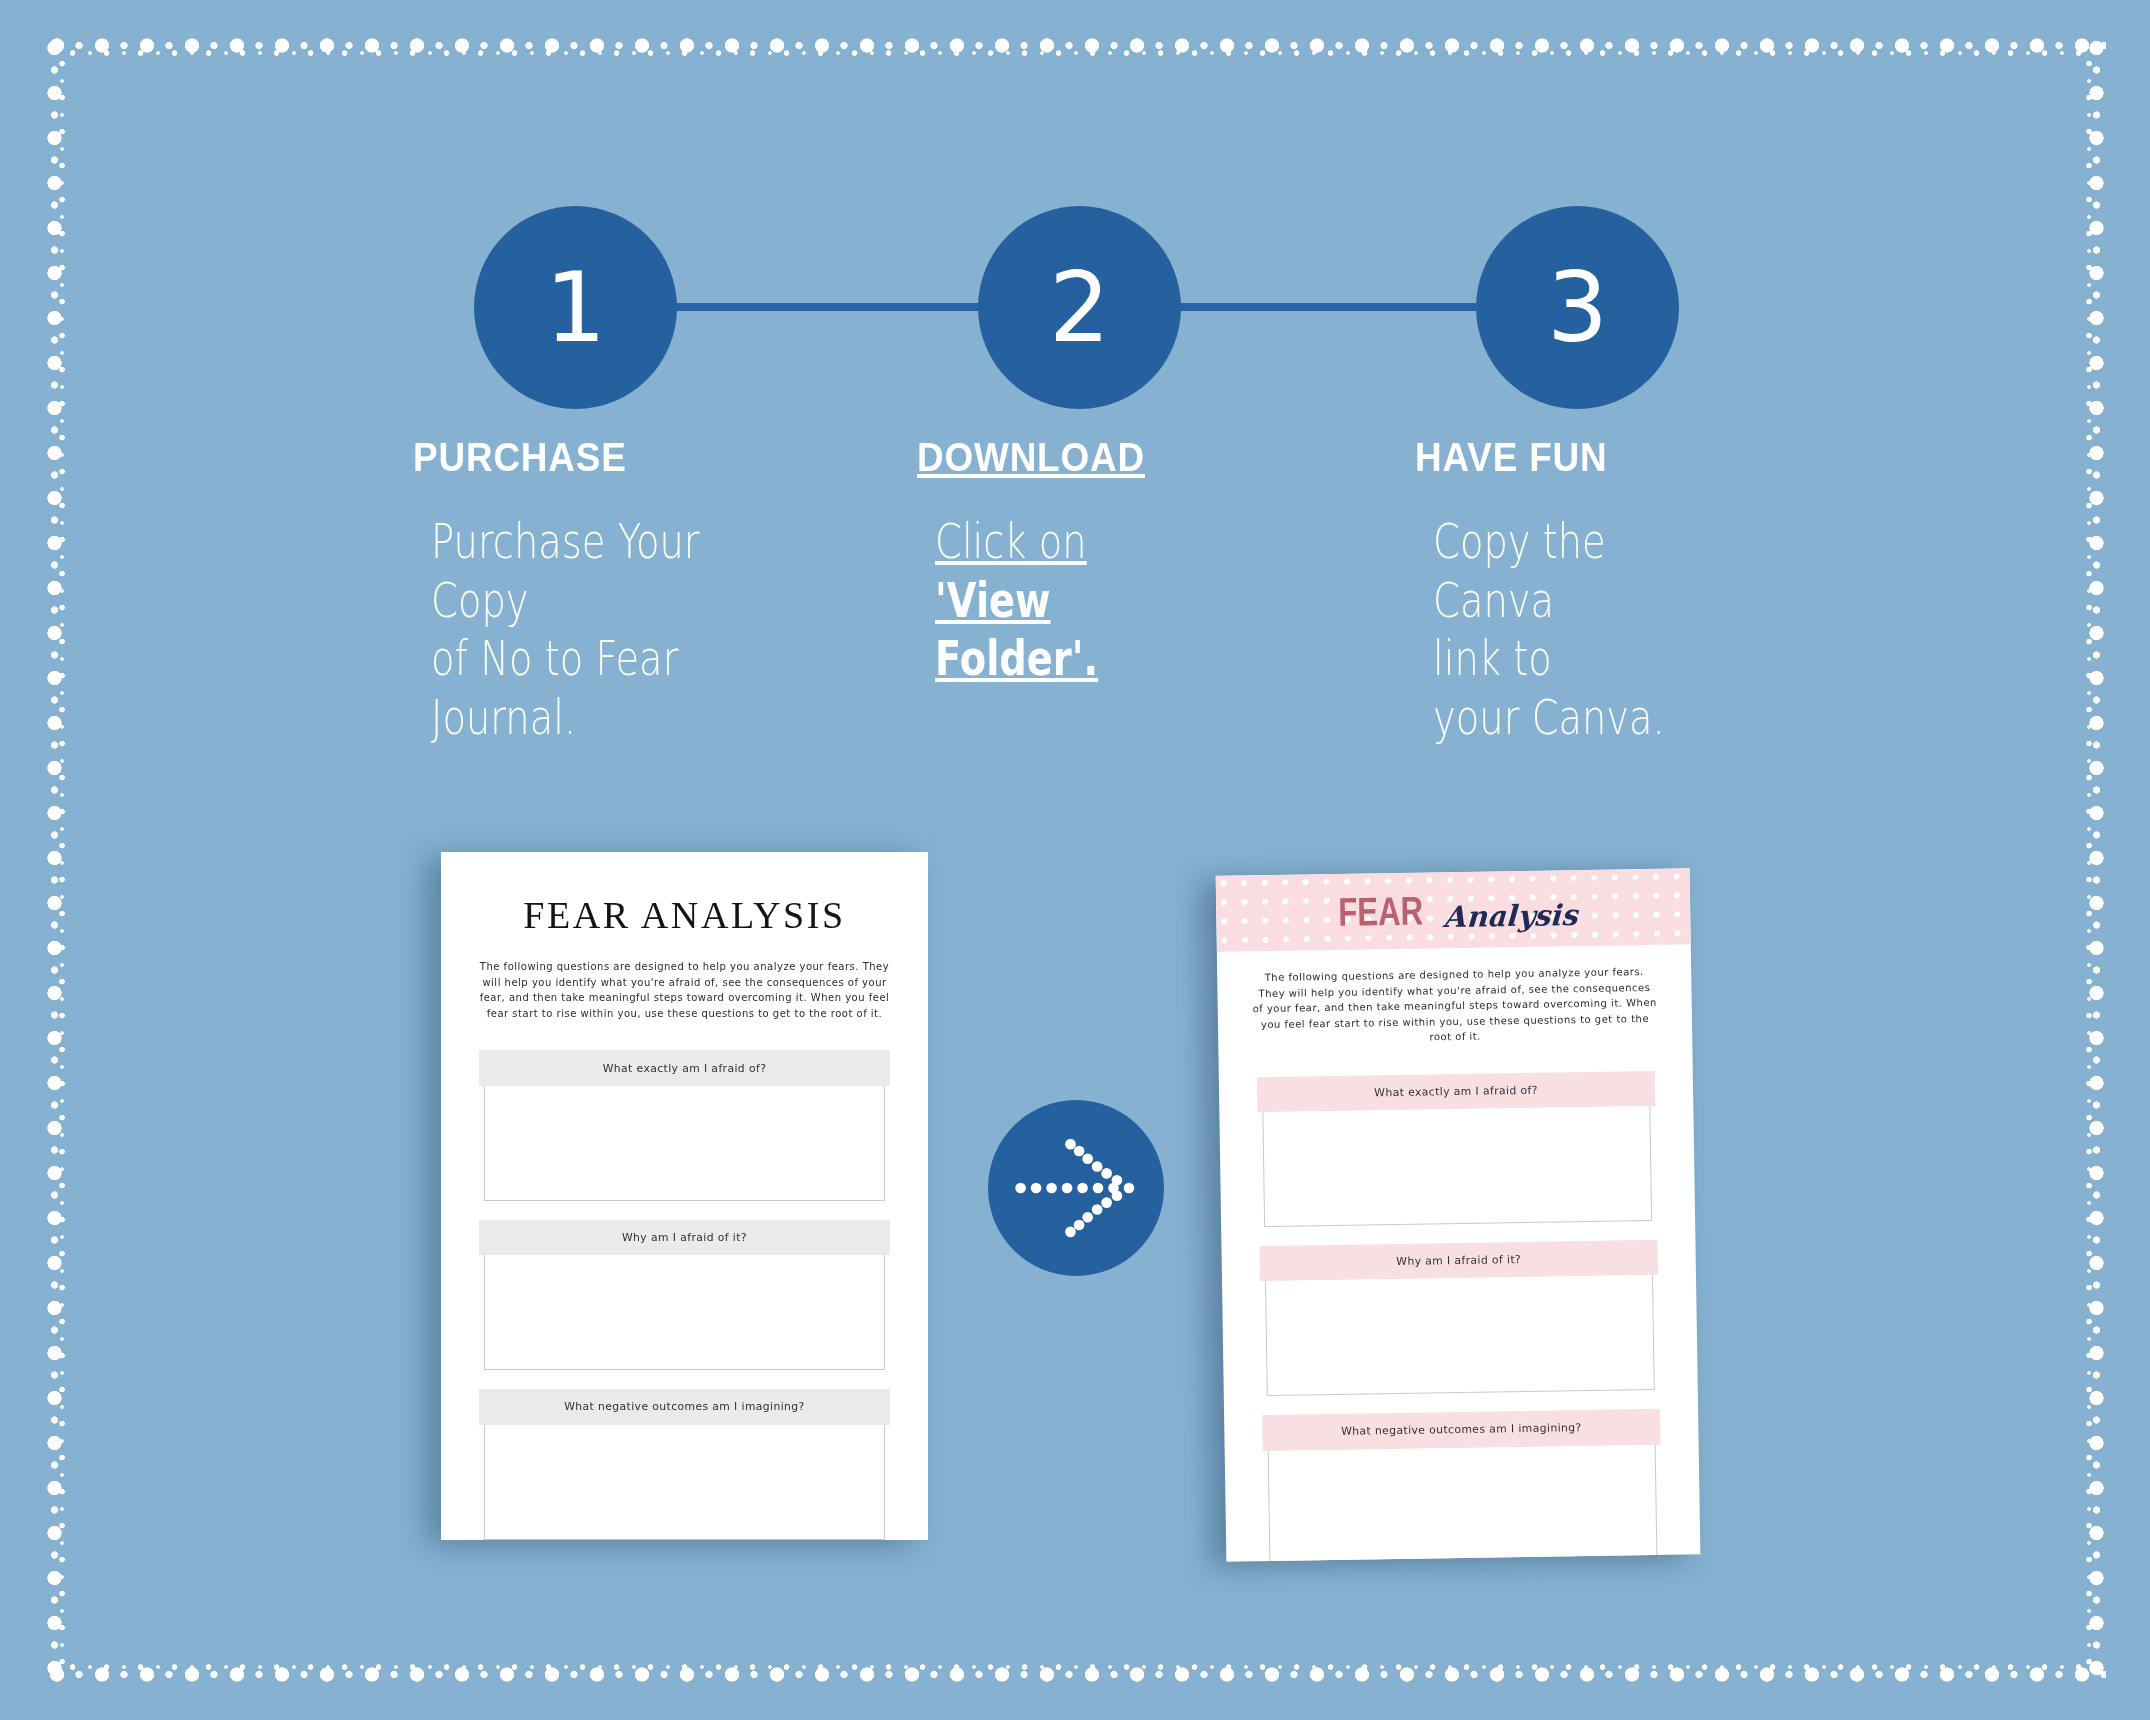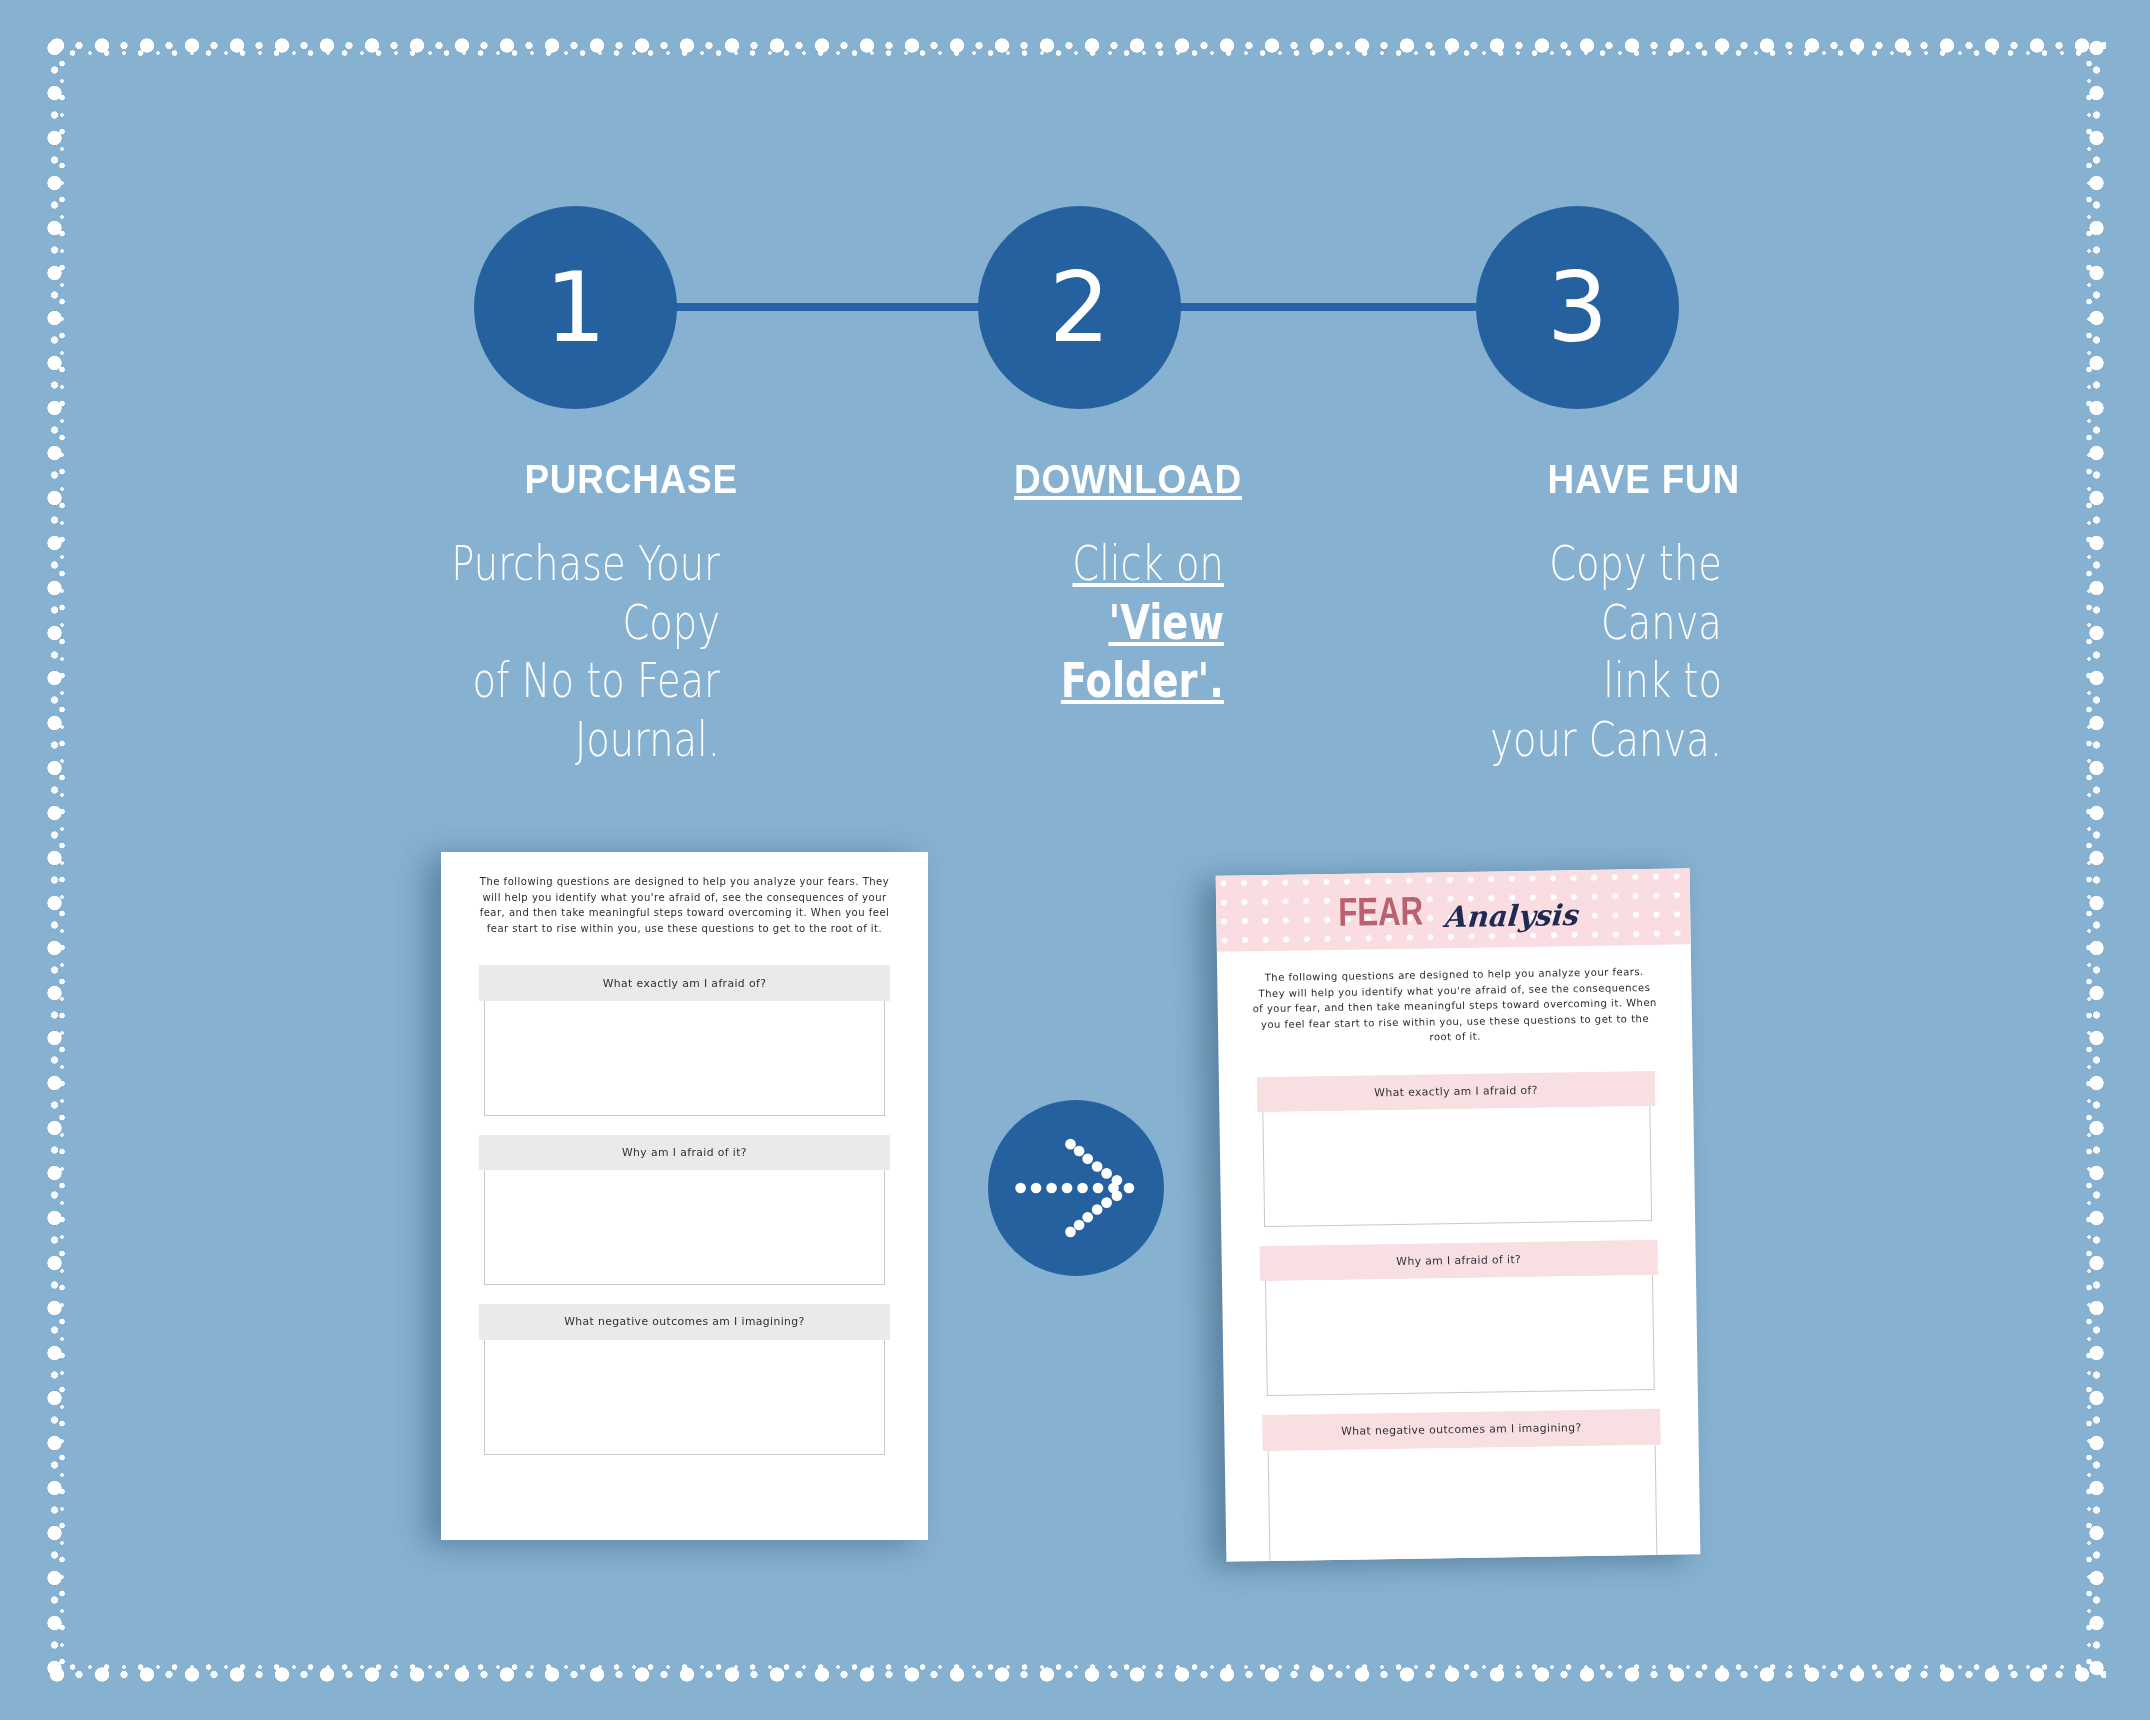--- a/index.html
+++ b/index.html
@@ -82,23 +82,23 @@
     align-items: center;
     justify-content: center;
     font-size: 96px;
     font-weight: 400;
     font-family: "DejaVu Sans", sans-serif;
     letter-spacing: 0;
     line-height: 1;
   }
   .step-col {
     position: absolute;
-    top: 456px;
+    top: 434px;
     width: 361px;
-    text-align: right;
+    text-align: left;
     color: #ffffff;
   }
   .step-title {
     font-size: 41px;
     font-weight: 700;
     letter-spacing: 0.9px;
     margin: 0 0 31px 0;
     font-family: "Liberation Sans", sans-serif;
     transform: scaleX(0.90);
   }
@@ -266,20 +266,21 @@
     <div class="step-title">HAVE FUN</div>
     <div class="step-body">
       <div>Copy the Canva</div>
       <div>link to</div>
       <div>your Canva.</div>
     </div>
   </div>
 </div>
 
 <div class="doc doc-gray gray">
+  <div class="doc-title-serif">FEAR ANALYSIS</div>
   <div class="doc-intro">The following questions are designed to help you analyze your fears. They will help you identify what you're afraid of, see the consequences of your fear, and then take meaningful steps toward overcoming it. When you feel fear start to rise within you, use these questions to get to the root of it.</div>
 
   <div class="qblock first">
     <div class="qhead">What exactly am I afraid of?</div>
     <div class="qbox"></div>
   </div>
   <div class="qspace"></div>
   <div class="qblock">
     <div class="qhead">Why am I afraid of it?</div>
     <div class="qbox"></div>

